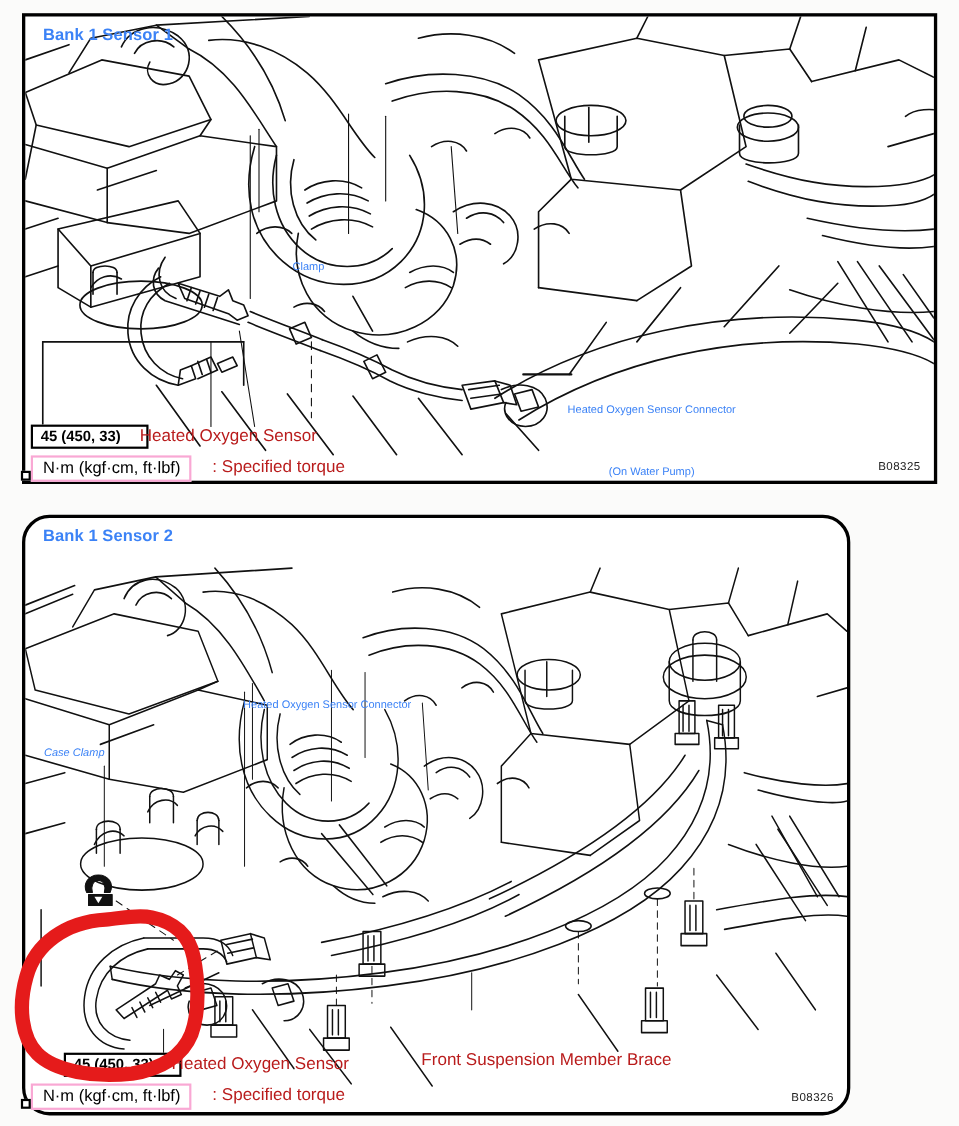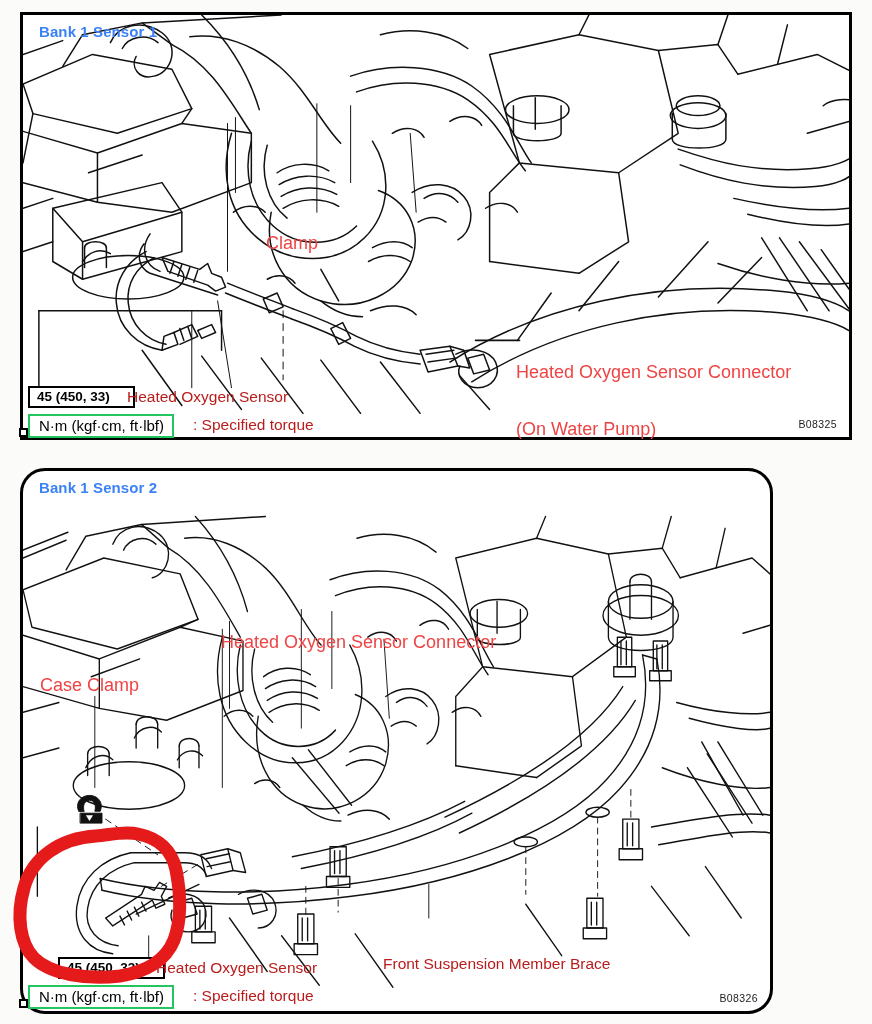--- a/index.html
+++ b/index.html
@@ -23,37 +23,38 @@
     position:absolute;left:16px;top:8px;
     font-size:15px;font-weight:bold;color:#3b82f6;
     letter-spacing:0.1px;
   }
 
   .art{position:absolute;left:0;top:0;width:100%;height:100%;}
   .art svg{display:block;width:100%;height:100%;}
 
   .lbl{
     position:absolute;
-    font-size:18px;color:#ef4444;white-space:pre;
+    font-size:10px;color:#3b82f6;white-space:pre;
     line-height:18px;
+    text-align:center;
   }
   .lbl.two-line{line-height:19px;}
 
   .torque-box{
     position:absolute;
     border:2px solid #000;
     background:#fff;
     font-size:13.5px;font-weight:bold;
     padding:1px 23px 2px 7px;
     white-space:nowrap;
     box-sizing:border-box;
   }
   .unit-box{
     position:absolute;
-    border:2px solid #22c55e;
+    border:2px solid #f9a8d4;
     background:#fff;
     font-size:15px;font-weight:normal;
     padding:1px 8px 2px 9px;
     white-space:nowrap;
     box-sizing:border-box;
   }
   .legend-text{
     position:absolute;font-size:15.5px;color:#b91c1c;white-space:nowrap;
   }
   .fig-id{
@@ -459,21 +460,21 @@
           <path d="M76,208 L130,190"></path>
           <path d="M0,244 L40,234"></path>
           <path d="M0,290 L40,280"></path>
           <path d="M0,88 L48,70"></path>
         </g>
       </svg>
     </div>
 
     <div class="panel-title">Bank 1 Sensor 2</div>
 
-    <div class="lbl" style="left:17px;top:205px;">Case Clamp</div>
+    <div class="lbl" style="left:17px;top:205px;font-style:italic;">Case Clamp</div>
     <div class="lbl" style="left:198px;top:162px;">Heated Oxygen Sensor Connector</div>
 
     <div class="torque-box" style="left:35px;top:486px;">45 (450, 33)</div>
     <div class="legend-text" style="left:133px;top:488px;">Heated Oxygen Sensor</div>
     <div class="legend-text" style="left:360px;top:484px;">Front Suspension  Member Brace</div>
 
     <div class="unit-box" style="left:5px;top:514px;">N·m (kgf·cm, ft·lbf)</div>
     <div class="legend-text" style="left:170px;top:516px;">: Specified torque</div>
 
     <div class="corner-mark" style="left:-4px;top:528px;"></div>

